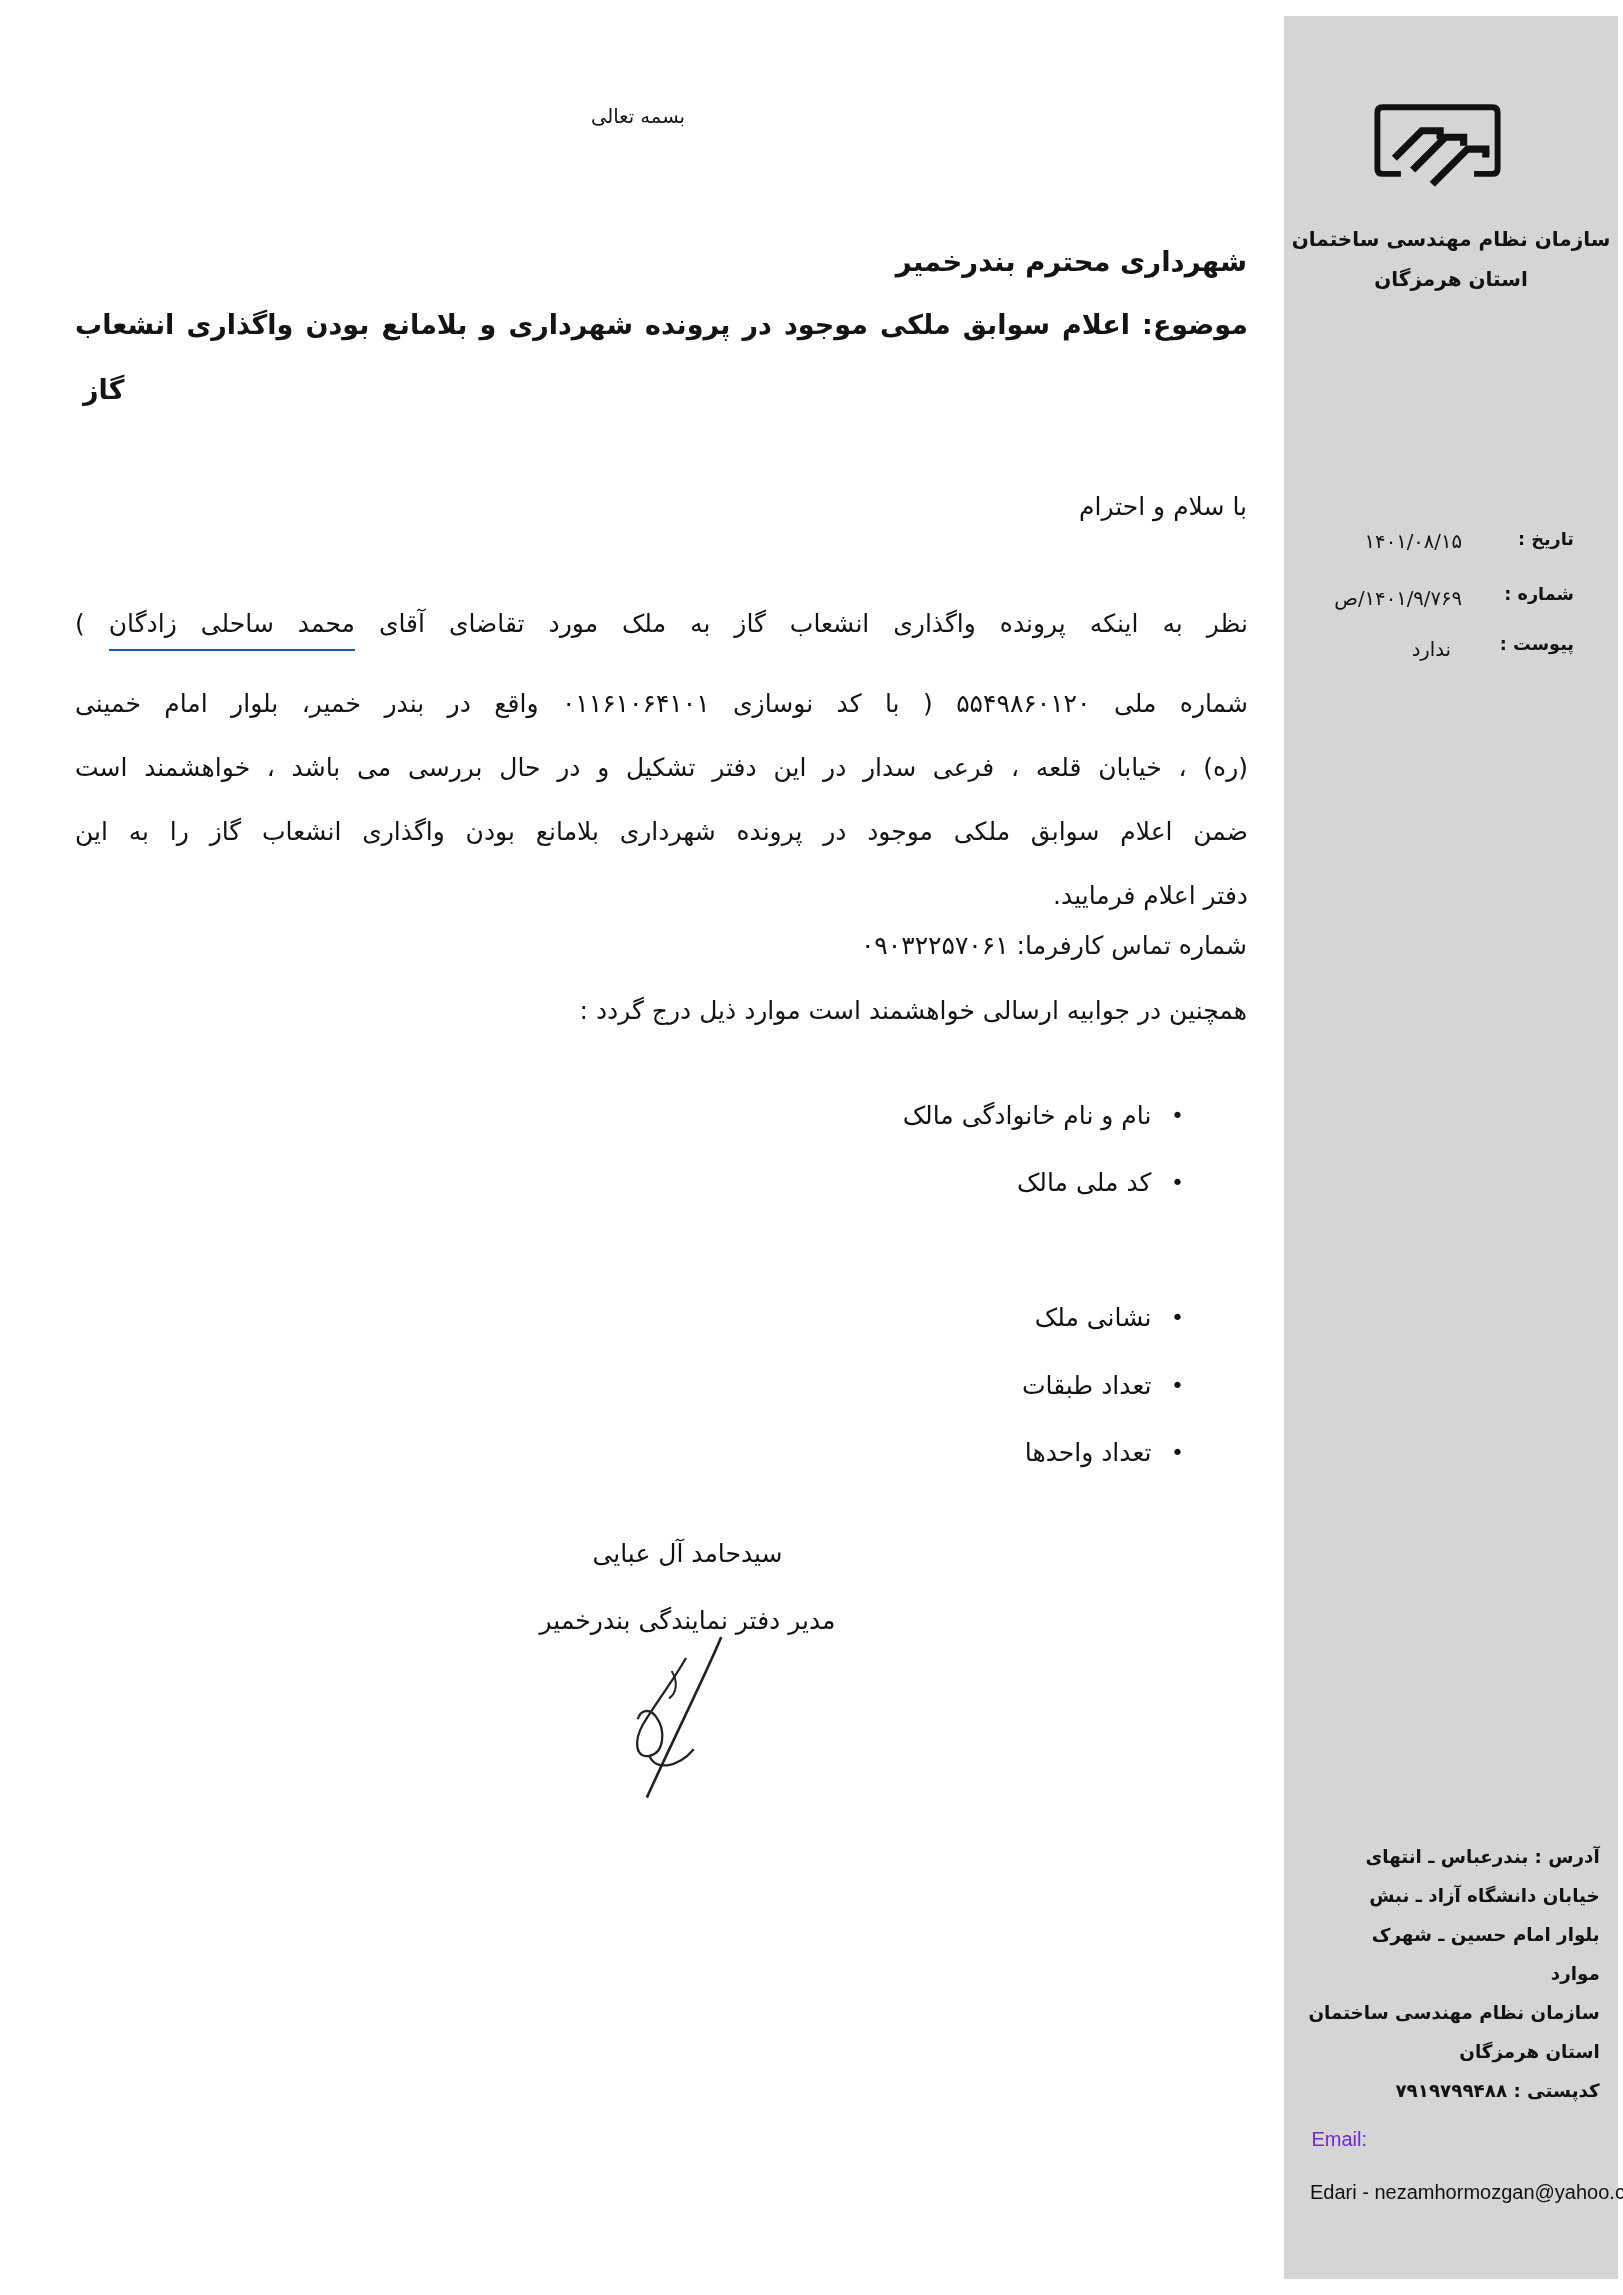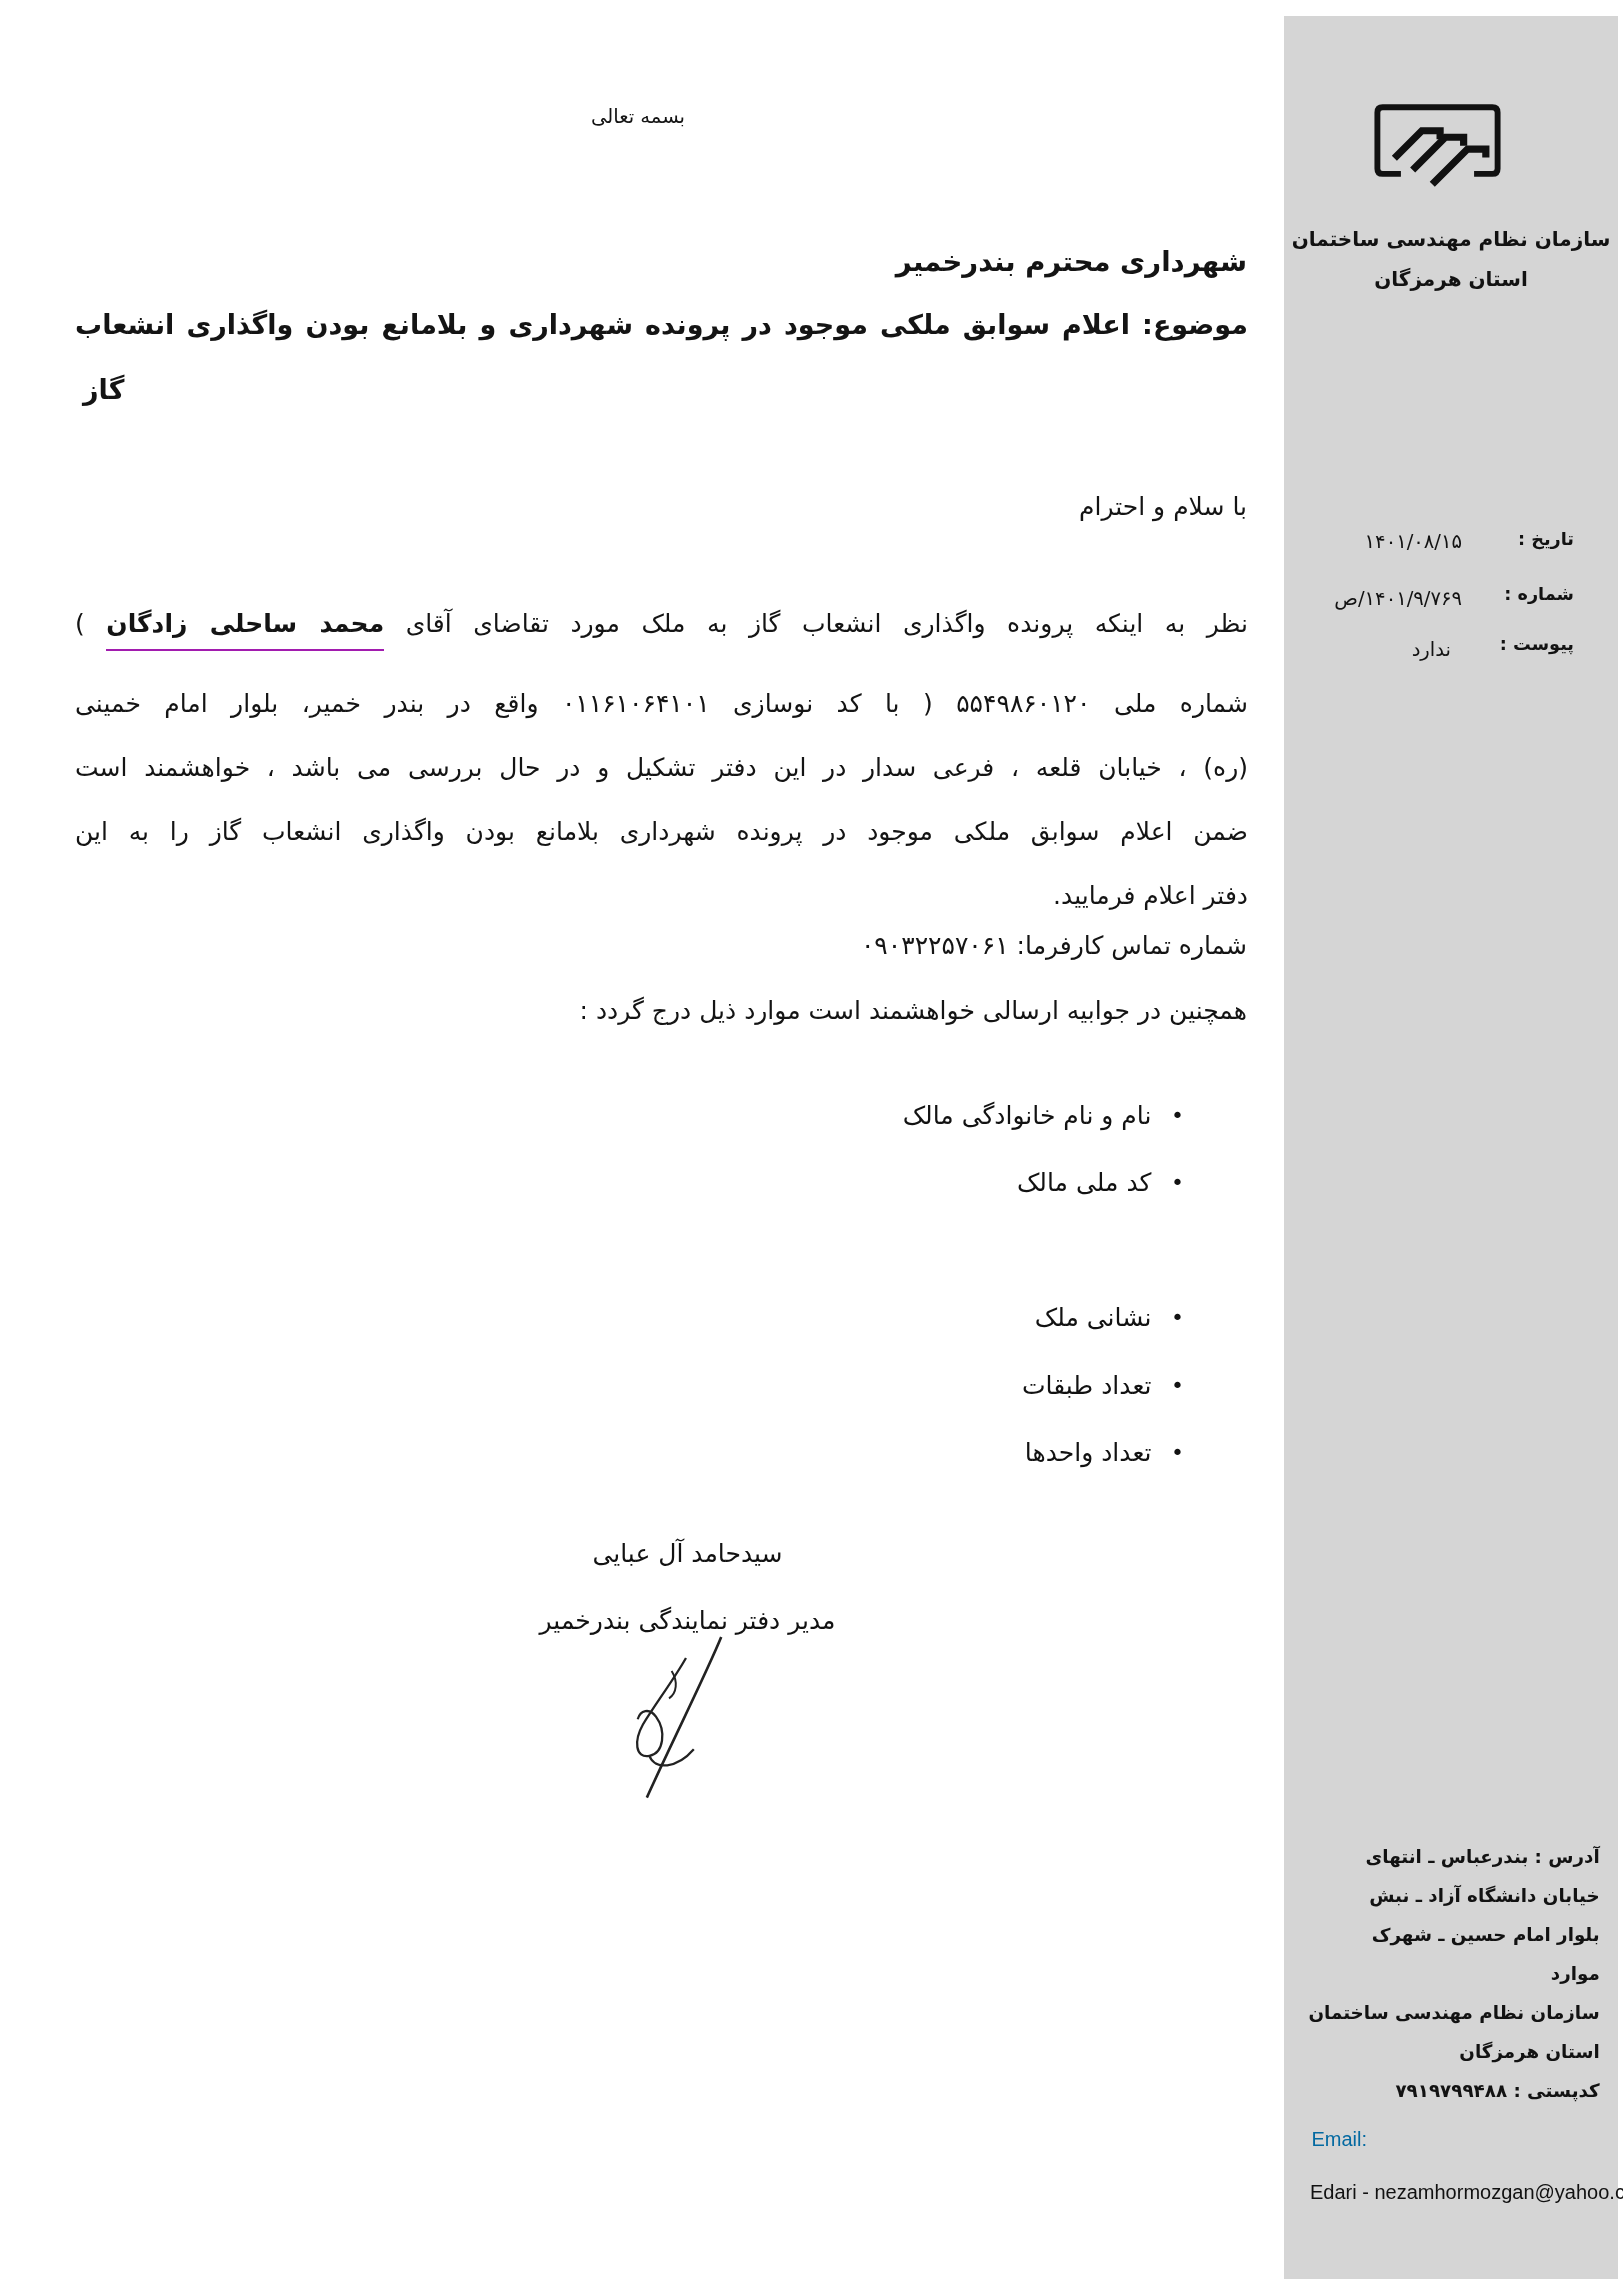--- a/index.html
+++ b/index.html
@@ -20,40 +20,40 @@
   .org-line{position:absolute;left:0;width:100%;text-align:center;
     font-weight:bold;font-size:20px;white-space:nowrap;direction:rtl;}
   .org1{top:211px;}
   .org2{top:251px;}
   .meta-label{position:absolute;right:44px;font-weight:bold;font-size:17.7px;
     direction:rtl;white-space:nowrap;}
   .meta-value{position:absolute;font-size:19.6px;direction:rtl;white-space:nowrap;}
   .addr{position:absolute;top:1821px;left:0;right:18.3px;direction:rtl;
     text-align:right;font-weight:bold;font-size:18.3px;line-height:39px;}
   .email-label{position:absolute;left:27.5px;top:2112px;
-    font-family:"Liberation Sans",sans-serif;font-size:20px;color:#0369a1;}
+    font-family:"Liberation Sans",sans-serif;font-size:20px;color:#6d28d9;}
   .email-value{position:absolute;left:26px;top:2165px;
     font-family:"Liberation Sans",sans-serif;font-size:20px;color:#111;white-space:nowrap;}
   
   .ln{position:absolute;direction:rtl;font-size:25px;color:#141414;}
   .jline{left:75px;width:1173px;text-align:justify;text-align-last:justify;}
   .rline{right:376px;text-align:right;white-space:nowrap;}
   .bismillah{top:105px;left:26px;width:1224px;text-align:center;font-size:19.6px;}
   .recipient{top:245px;font-weight:bold;font-size:27.5px;}
   .subject1{top:309px;font-weight:bold;font-size:27px;}
   .subject2{top:374px;left:75px;font-weight:bold;font-size:27px;white-space:nowrap;margin-left:8px;}
   .salutation{top:492px;}
   .p-l1{top:609px;}
   .p-l2{top:689px;}
   .p-l3{top:753px;}
   .p-l4{top:817px;}
   .p-l5{top:881px;left:75px;width:1173px;text-align:right;white-space:nowrap;}
   .phone{top:931px;}
   .request{top:996px;}
-  .uname{border-bottom:2px solid #a21caf;padding-bottom:10.5px;font-weight:bold;}
+  .uname{border-bottom:2px solid #1d4ed8;padding-bottom:10.5px;}
   .bullet-item{position:absolute;left:75px;width:1109px;direction:rtl;
     text-align:right;font-size:25px;white-space:nowrap;}
   .bullet-dot{display:inline-block;margin-left:19.6px;font-size:22px;vertical-align:1.3px;}
   .sig-name{position:absolute;top:1539px;left:393px;width:589px;
     text-align:center;direction:rtl;font-size:25px;white-space:nowrap;}
   .sig-title{position:absolute;top:1606px;left:393px;width:589px;
     text-align:center;direction:rtl;font-size:25px;white-space:nowrap;}
   .sig-scrawl{position:absolute;left:609px;top:1633px;width:137px;height:170px;}
 </style>
 </head>

